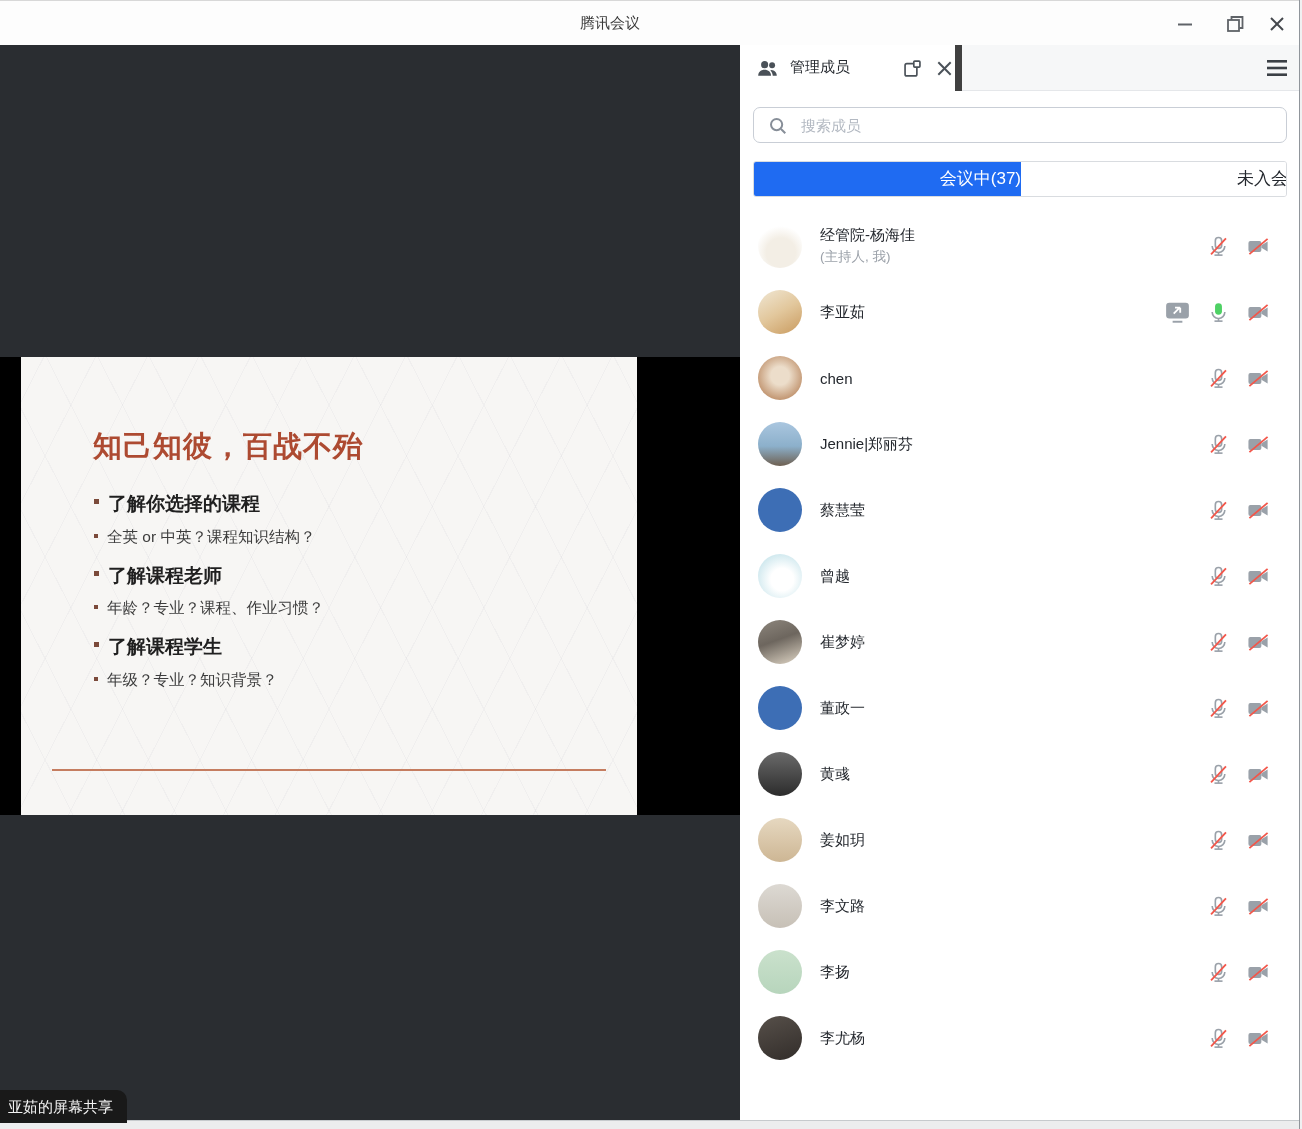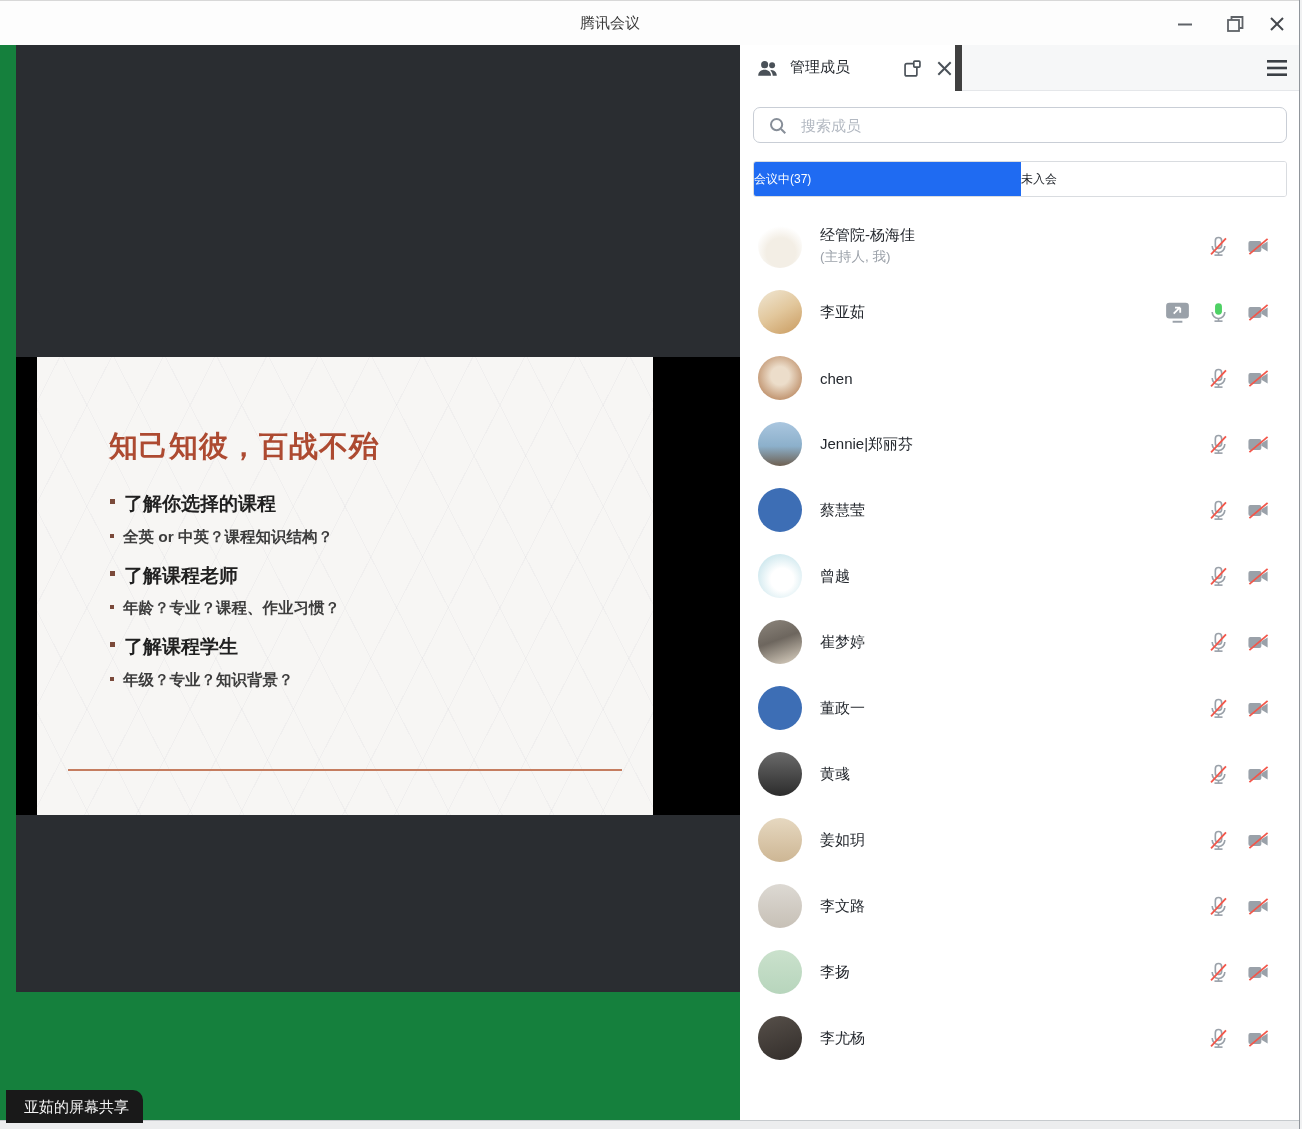--- a/index.html
+++ b/index.html
@@ -6,28 +6,28 @@
   html,body { width:1302px; height:1129px; font-family:"Liberation Sans","DejaVu Sans",sans-serif; background:#fff; overflow:hidden; }
   #window { position:relative; width:1302px; height:1129px; background:#15803d; }
 
   
   #titlebar { position:absolute; left:0; top:0; width:1302px; height:45px; background:#fdfdfd; border-top:1px solid #d8d8d8; }
   #title-text { position:absolute; left:460px; top:13px; width:300px; text-align:center; font-size:15px; color:#3a3a3a; }
   .winbtn { position:absolute; top:0; width:40px; height:45px; display:flex; align-items:center; justify-content:center; cursor:pointer; }
   #btn-min { left:1165px; } #btn-restore { left:1215px; } #btn-close { left:1257px; }
 
   
-  #video-area { position:absolute; left:16px; top:45px; width:740px; height:947px; background:#2a2d31; }
+  #video-area { position:absolute; left:0; top:45px; width:740px; height:1076px; background:#2a2d31; }
   #black-band { position:absolute; left:0; top:312px; width:740px; height:458px; background:#000; }
   #slide { position:absolute; left:21px; top:0; width:616px; height:458px; background:
       repeating-linear-gradient(63deg, rgba(110,110,140,.05) 0 1px, transparent 1px 46px),
       repeating-linear-gradient(-63deg, rgba(110,110,140,.05) 0 1px, transparent 1px 46px),
       #f7f6f4; }
   #slide-title { position:absolute; left:72px; top:70px; font-size:29px; font-weight:700; letter-spacing:1px; color:#ad4a31; }
-  .bullet { position:absolute; white-space:nowrap;font-weight:bold; }
+  .bullet { position:absolute; white-space:nowrap; }
   .bullet .marker { position:absolute; background:#7b4a3a; }
   .bullet.l1 { left:87px; font-size:19px; font-weight:700; color:#202020; }
   .bullet.l1 .marker { width:5px; height:5px; left:-14px; top:8px; }
   .bullet.l2 { left:86px; font-size:15.5px; color:#3d3d3d; }
   .bullet.l2 .marker { width:4px; height:4px; left:-13px; top:7px; }
   #slide-line { position:absolute; left:31px; top:412px; width:554px; height:2px; background:#c57d60; }
   #share-badge { position:absolute; left:-10px; top:1045px; height:33px; padding:0 14px 0 18px; background:#191919; border-radius:0 10px 0 0; color:#f2f2f2; font-size:15px; line-height:33px; z-index:6; white-space:nowrap; }
 
   
   #panel { position:absolute; left:740px; top:45px; width:559px; height:1076px; background:#fff; }
@@ -38,21 +38,21 @@
   #icon-people { left:15px; cursor:default; }
   #btn-popout { left:160px; } #btn-panel-close { left:192px; }
   #btn-menu { left:524px; top:11px; position:absolute; width:26px; height:24px; display:flex; align-items:center; justify-content:center; cursor:pointer; }
 
   #searchbox { position:absolute; left:13px; top:62px; width:534px; height:36px; border:1px solid #c9ced6; border-radius:7px; background:#fff; }
   #searchbox svg { position:absolute; left:14px; top:8px; }
   #search-input { position:absolute; left:0; top:0; width:100%; height:100%; border:none; outline:none; background:transparent; padding-left:47px; font-size:15px; color:#333; font-family:inherit; }
   #search-input::placeholder { color:#b3b9c2; }
 
   #tabs { position:absolute; left:13px; top:116px; width:534px; height:36px; border:1px solid #d9dce0; border-radius:3px; overflow:hidden; }
-  .tab { position:absolute; top:0; width:267px; height:34px; line-height:34px; text-align:left; font-size:12px; cursor:pointer; }
+  .tab { position:absolute; top:0; width:267px; height:34px; line-height:34px; text-align:right; font-size:17px; cursor:pointer; }
   #tab-active { left:0; background:#1f6bf2; color:#fff; }
   #tab-inactive { left:267px; background:#fff; color:#24282e; }
 
   #member-list { position:absolute; left:0; top:152px; width:559px; height:910px; overflow:hidden; z-index:1; }
   .member-row { position:absolute; left:0; width:559px; height:66px; cursor:pointer; }
   .avatar { position:absolute; left:18px; top:11px; width:44px; height:44px; border-radius:50%; overflow:hidden; background:#ddd; }
   .avatar-text { position:absolute; white-space:nowrap; font-weight:700;margin-left:40px; }
   .avatar-text.center { left:50%; top:50%; transform:translate(-50%,-50%); }
   .avatar-text.top { left:50%; top:4px; transform:translateX(-50%); }
   .avatar-text.bottom { left:50%; bottom:4px; transform:translateX(-50%); }

